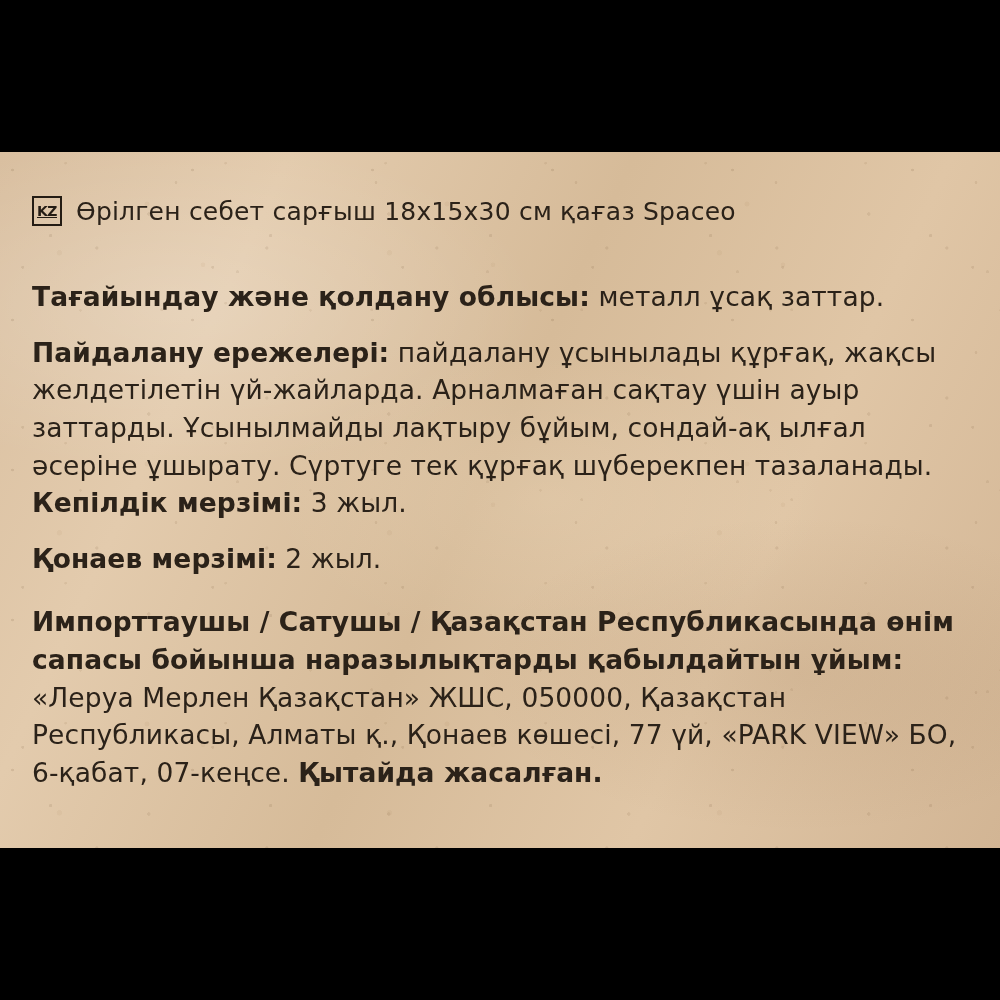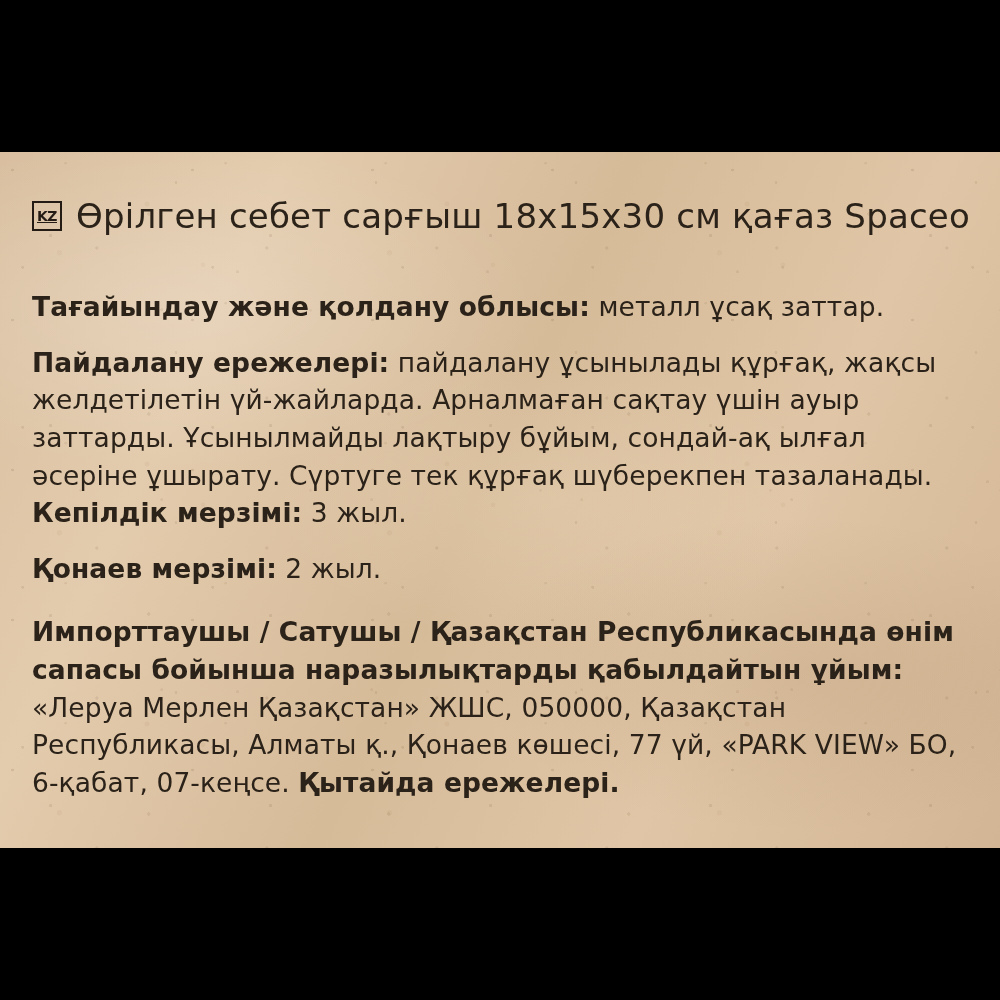--- a/index.html
+++ b/index.html
@@ -82,21 +82,21 @@
     justify-content: center;
     font-size: 14px;
     font-weight: 700;
     letter-spacing: -0.5px;
     color: #241c14;
     flex: none;
     line-height: 1;
     text-decoration: underline;
   }
   .title-text {
-    font-size: 34px;
+    font-size: 25px;
     letter-spacing: .2px;
     color: #2b2219;
     white-space: nowrap;
   }
 
   
   .para {
     font-size: 26.5px;
     line-height: 1.42;
     color: #2b2219;
@@ -132,19 +132,19 @@
         <b class="b">Пайдалану ережелері:</b><span> пайдалану ұсынылады құрғақ, жақсы желдетілетін үй-жайларда. Арналмаған сақтау үшін ауыр заттарды. Ұсынылмайды лақтыру бұйым, сондай-ақ ылғал әсеріне ұшырату. Сүртуге тек құрғақ шүберекпен тазаланады. </span><b class="b">Кепілдік мерзімі:</b><span> 3 жыл.</span>
       </div>
 
       <div class="para">
         <b class="b">Қонаев мерзімі:</b><span> 2 жыл.</span>
       </div>
 
       <div class="block-gap"></div>
 
       <div class="para">
-        <b class="b">Импорттаушы / Сатушы / Қазақстан Республикасында өнім сапасы бойынша наразылықтарды қабылдайтын ұйым:</b><span> «Леруа Мерлен Қазақстан» ЖШС, 050000, Қазақстан Республикасы, Алматы қ., Қонаев көшесі, 77 үй, «PARK VIEW» БО, 6-қабат, 07-кеңсе. </span><b class="b">Қытайда ережелері.</b>
+        <b class="b">Импорттаушы / Сатушы / Қазақстан Республикасында өнім сапасы бойынша наразылықтарды қабылдайтын ұйым:</b><span> «Леруа Мерлен Қазақстан» ЖШС, 050000, Қазақстан Республикасы, Алматы қ., Қонаев көшесі, 77 үй, «PARK VIEW» БО, 6-қабат, 07-кеңсе. </span><b class="b">Қытайда жасалған.</b>
       </div>
 
     </div>
   </div>
 
 </div>
 
 </body></html>

